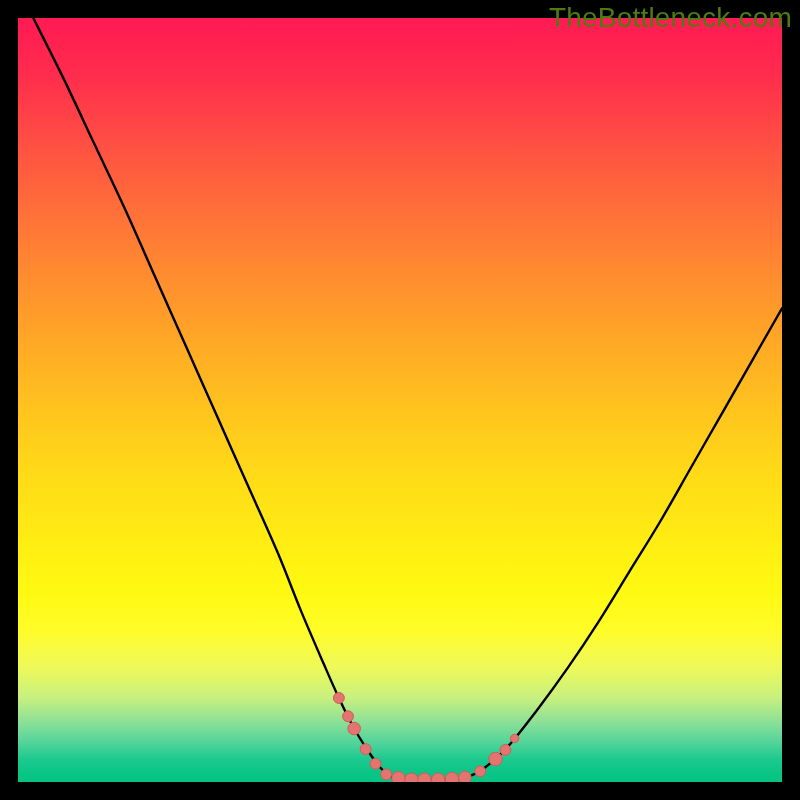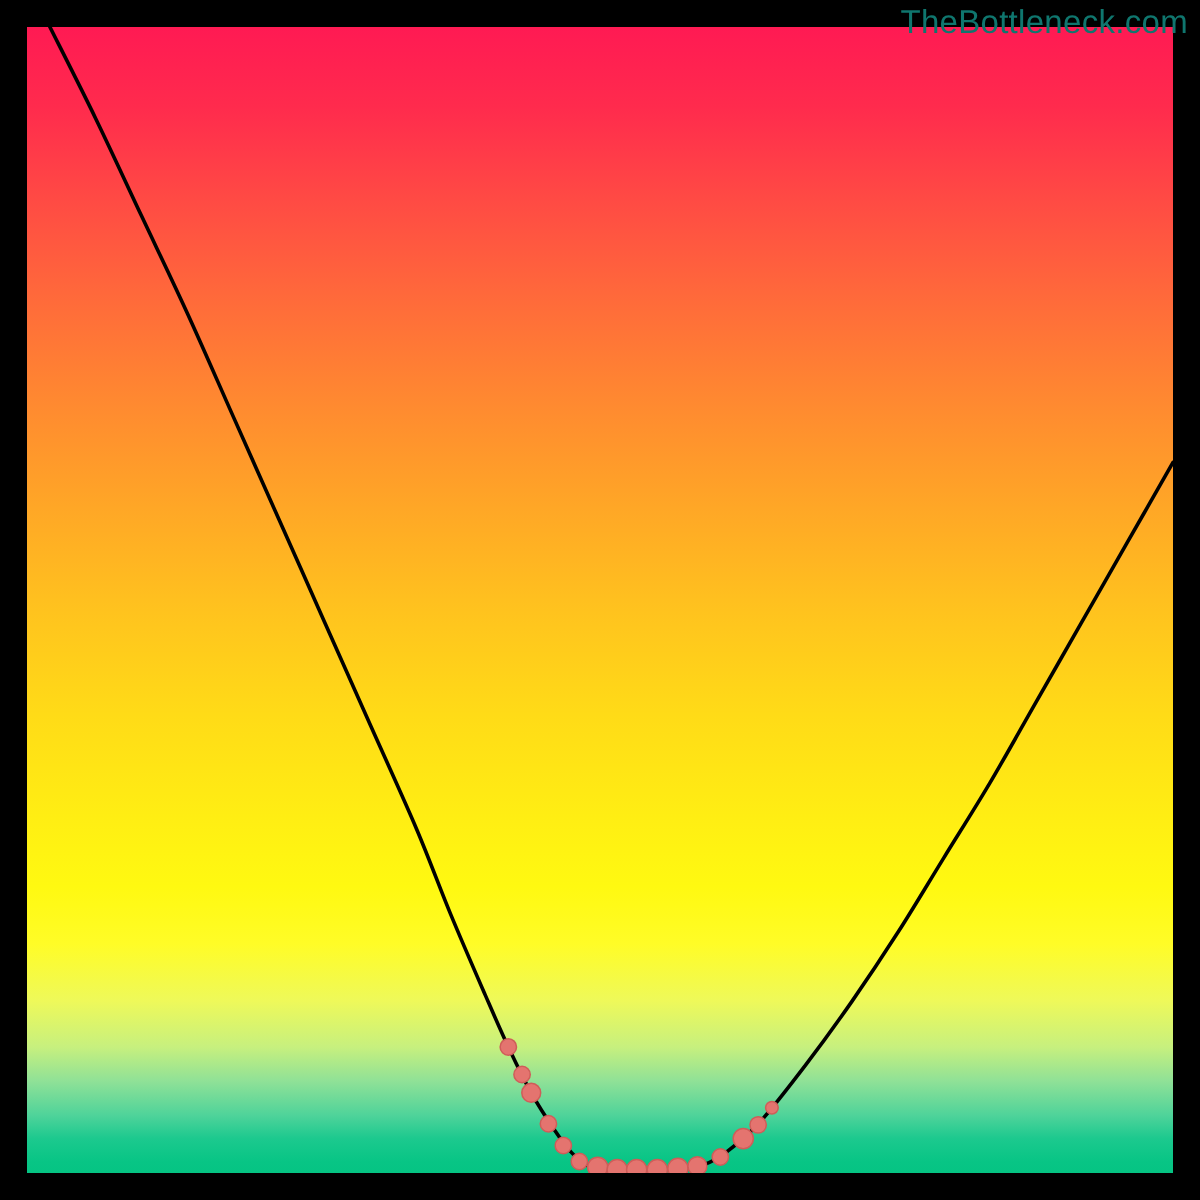--- a/index.html
+++ b/index.html
@@ -58,22 +58,22 @@
     position: absolute;
     left: 0;
     top: 0;
     width: 764px;
     height: 764px;
   }
   .watermark {
     position: absolute;
     top: 2px;
     right: 8px;
-    color: #0f766e;
-    font-size: 22px;
+    color: #4d7c0f;
+    font-size: 28px;
     letter-spacing: 0.2px;
     font-weight: 500;
     user-select: none;
   }
 </style>
 </head>
 <body>
 
 <div class="frame">
   <div class="plot-area">

